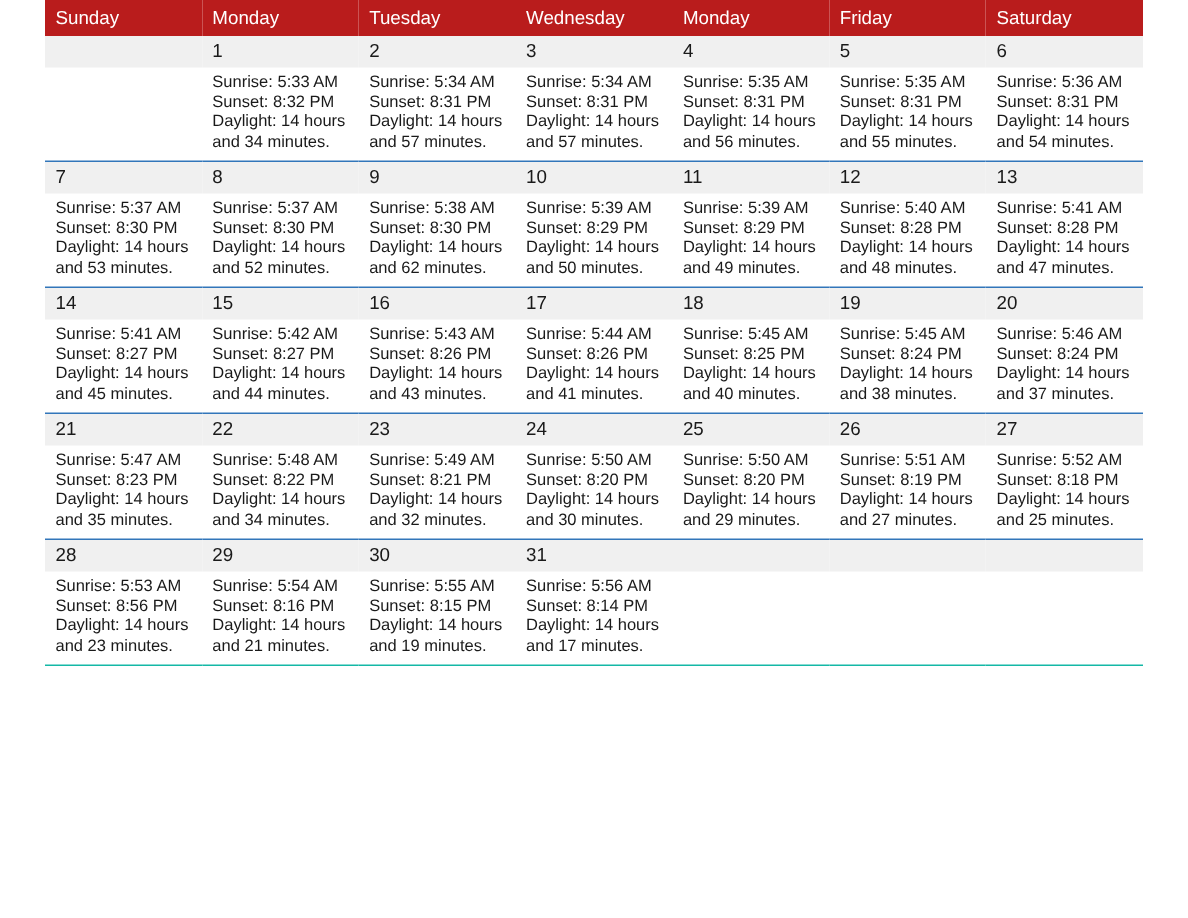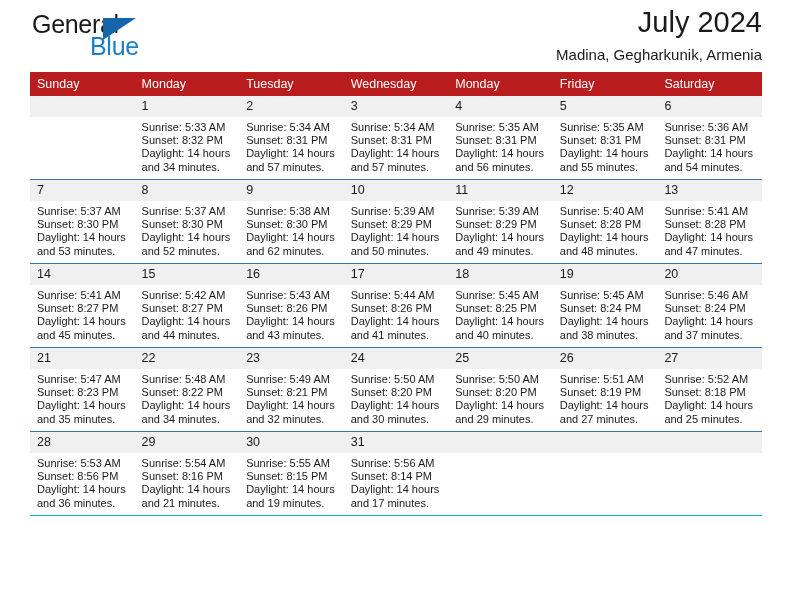--- a/index.html
+++ b/index.html
@@ -129,34 +129,20 @@
   }
   .info div {
     white-space: nowrap;
   }
 </style>
 </head>
 <body>
 
 <div class="page">
 
-  <div class="topbar">
-
-    <div class="logo">
-      <span class="logo-general">General</span>
-      <span class="logo-tri"></span>
-      <span class="logo-blue">Blue</span>
-    </div>
-
-    <div class="titleblock">
-      <h1 class="cal-title">July 2024</h1>
-      <h2 class="cal-subtitle">Madina, Gegharkunik, Armenia</h2>
-    </div>
-
-  </div>
 
   <table class="cal">
     <thead>
       <tr id="weekday-row">
           <th>Sunday</th>
           <th>Monday</th>
           <th>Tuesday</th>
           <th>Wednesday</th>
           <th>Monday</th>
           <th>Friday</th>
@@ -418,21 +404,21 @@
             </div>
           </td>
         </tr>
         <tr class="week">
           <td>
             <span class="daynum">28</span>
             <div class="info">
               <div>Sunrise: 5:53 AM</div>
               <div>Sunset: 8:56 PM</div>
               <div>Daylight: 14 hours</div>
-              <div>and 36 minutes.</div>
+              <div>and 23 minutes.</div>
             </div>
           </td>
           <td>
             <span class="daynum">29</span>
             <div class="info">
               <div>Sunrise: 5:54 AM</div>
               <div>Sunset: 8:16 PM</div>
               <div>Daylight: 14 hours</div>
               <div>and 21 minutes.</div>
             </div>

